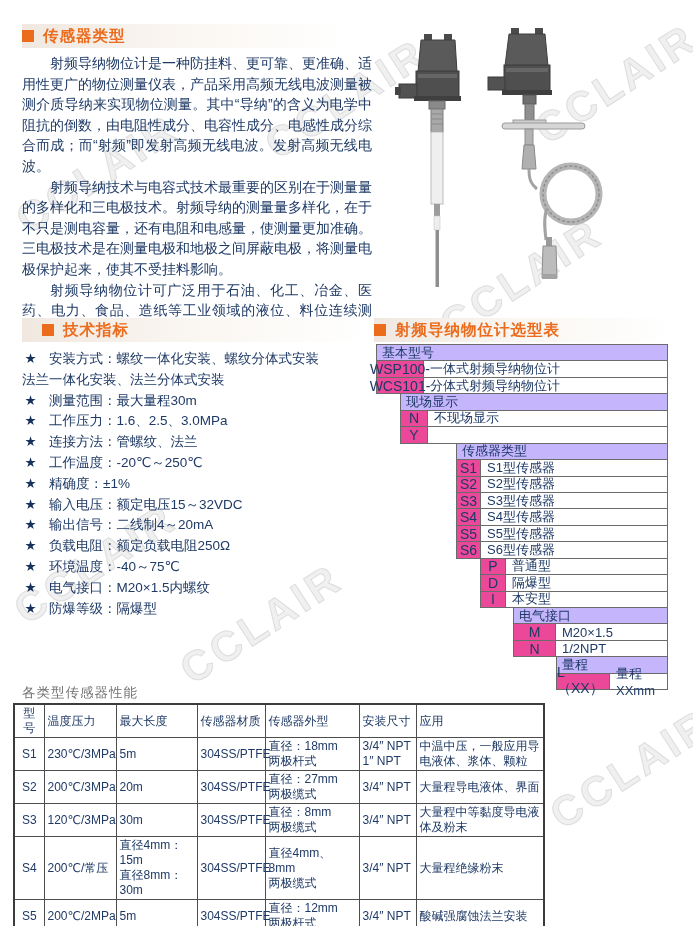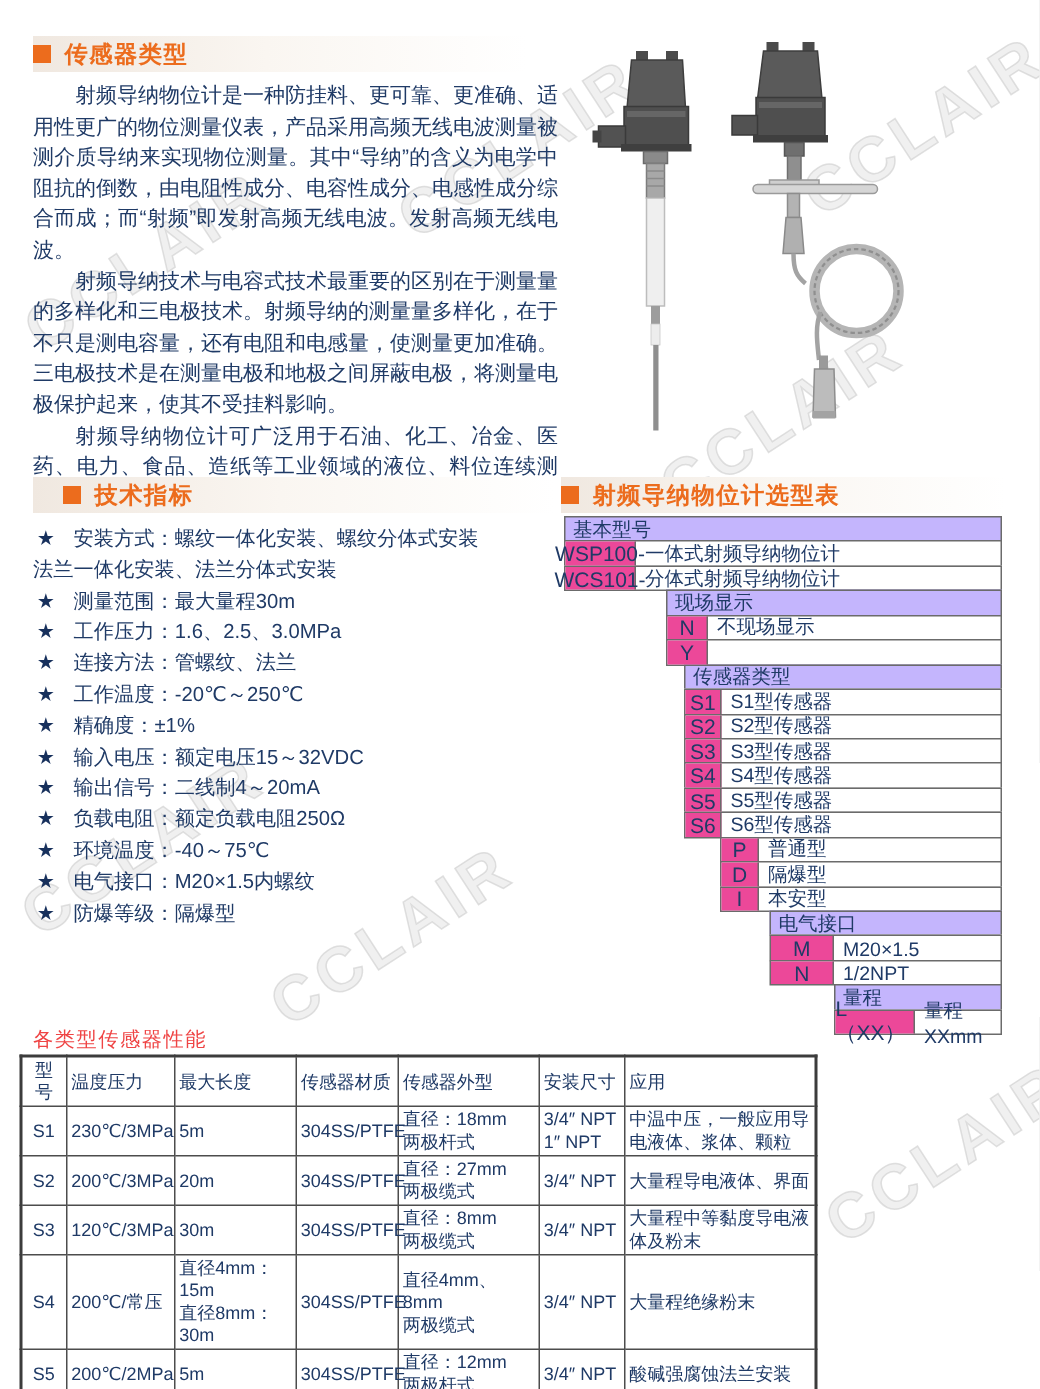--- a/index.html
+++ b/index.html
@@ -33,27 +33,27 @@
   .srow{display:flex;height:17.45px;box-sizing:border-box;border:1px solid #6b6b6b;background:#fff;align-items:stretch;}
   .srow + .srow{margin-top:-1px;}
   .srow.hdr{background:#c4b5fd;}
   .srow .gdesc{flex:1;display:flex;align-items:center;padding-left:5px;}
   .srow .code{
     flex:none;background:#ec4899;border-right:1px solid #6b6b6b;
     display:flex;align-items:center;justify-content:center;font-size:14px;
   }
   .srow .desc{flex:1;display:flex;align-items:center;padding-left:6px;}
   .lvl0{margin-left:0;}   .lvl0 .code{width:46px;}
-  .lvl1{margin-left:68px;} .lvl1 .code{width:26px;}
+  .lvl1{margin-left:24px;} .lvl1 .code{width:26px;}
   .lvl2{margin-left:80px;} .lvl2 .code{width:23px;}
   .lvl3{margin-left:104px;}.lvl3 .code{width:24px;}
   .lvl4{margin-left:137px;}.lvl4 .code{width:41px;}
   .lvl5{margin-left:180px;}.lvl5 .code{width:52px;}
   
-  .sub-title{color:#ef4444;font-size:13.5px;letter-spacing:1px;}
+  .sub-title{color:#737373;font-size:13.5px;letter-spacing:1px;}
   table.stbl{border-collapse:collapse;table-layout:fixed;width:530px;border:2px solid #3c3c3c;background:#fff;}
   table.stbl td,table.stbl th{
     border:1px solid #4d4d4d;font-size:12px;font-weight:normal;padding:1px 3px;
     vertical-align:middle;white-space:pre-line;line-height:15px;color:#1f3a66;text-align:left;
   }
   table.stbl tr{height:33px;}
   table.stbl tr.hd{height:17px;}
   table.stbl .c-model{text-align:center;margin-left:28px;}
 </style>
 </head>

